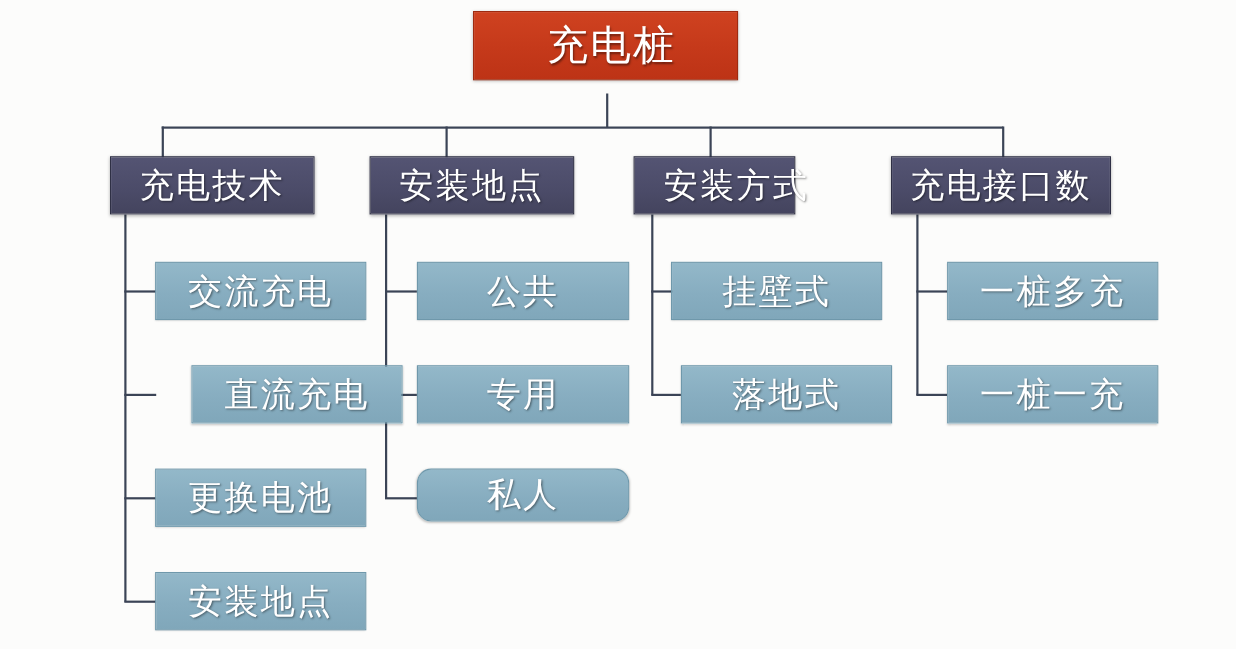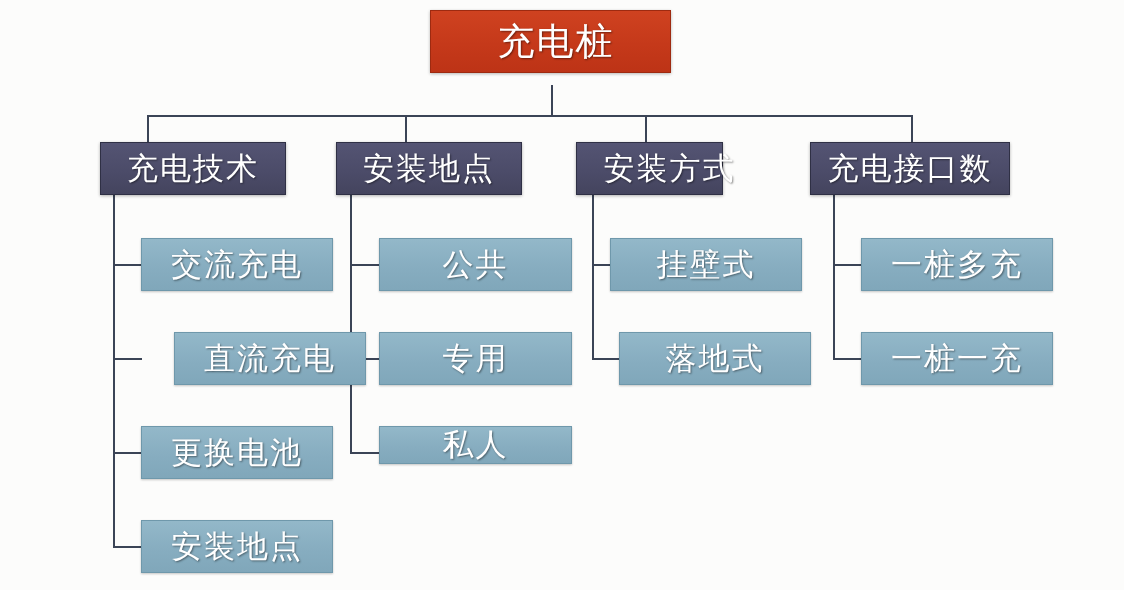--- a/index.html
+++ b/index.html
@@ -99,21 +99,21 @@
   <div class="node cat" style="left:576px; top:142px; width:147px; height:53px;padding-left:40px;">安装方式</div>
   <div class="node cat" style="left:810px; top:142px; width:200px; height:53px;">充电接口数</div>
 
   <div class="node leaf" style="left:141px; top:238px; width:192px; height:53px;">交流充电</div>
   <div class="node leaf" style="left:141px; top:332px; width:192px; height:53px;margin-left:33px;">直流充电</div>
   <div class="node leaf" style="left:141px; top:426px; width:192px; height:53px;">更换电池</div>
   <div class="node leaf" style="left:141px; top:520px; width:192px; height:53px;">安装地点</div>
 
   <div class="node leaf" style="left:379px; top:238px; width:193px; height:53px;">公共</div>
   <div class="node leaf" style="left:379px; top:332px; width:193px; height:53px;">专用</div>
-  <div class="node leaf" style="left:379px; top:426px; width:193px; height:38px;">私人</div>
+  <div class="node leaf" style="left:379px; top:426px; width:193px; height:48px;border-radius:13px;">私人</div>
 
   <div class="node leaf" style="left:610px; top:238px; width:192px; height:53px;">挂壁式</div>
   <div class="node leaf" style="left:861px; top:238px; width:192px; height:53px;">一桩多充</div>
 
   <div class="node leaf" style="left:619px; top:332px; width:192px; height:53px;">落地式</div>
   <div class="node leaf" style="left:861px; top:332px; width:192px; height:53px;">一桩一充</div>
 
 </div>
 
 </body></html>

